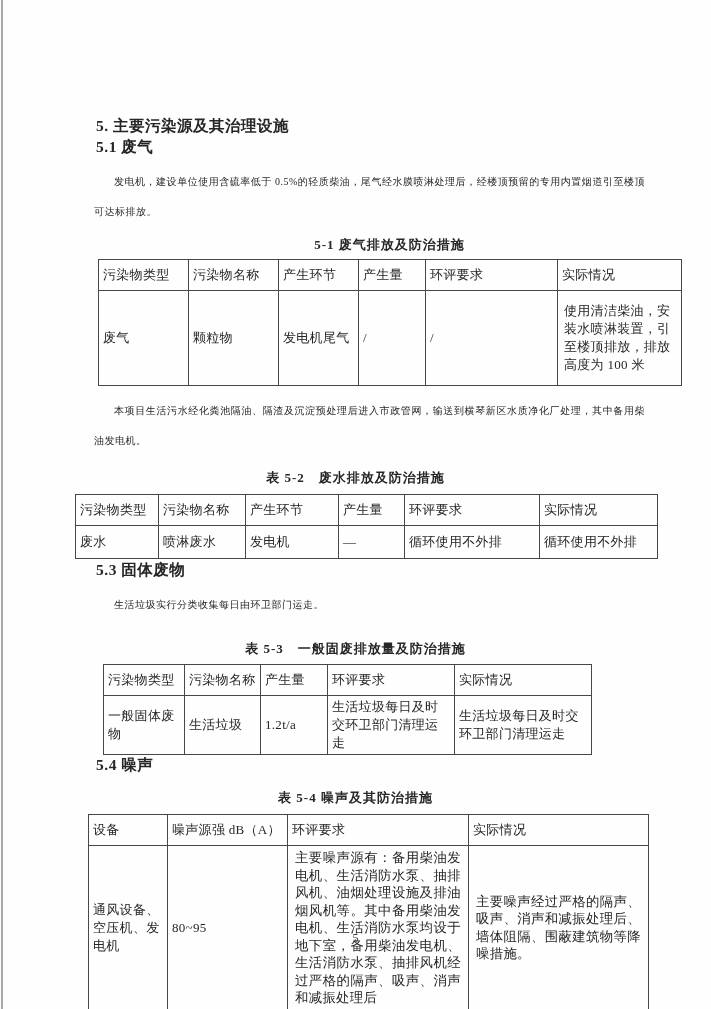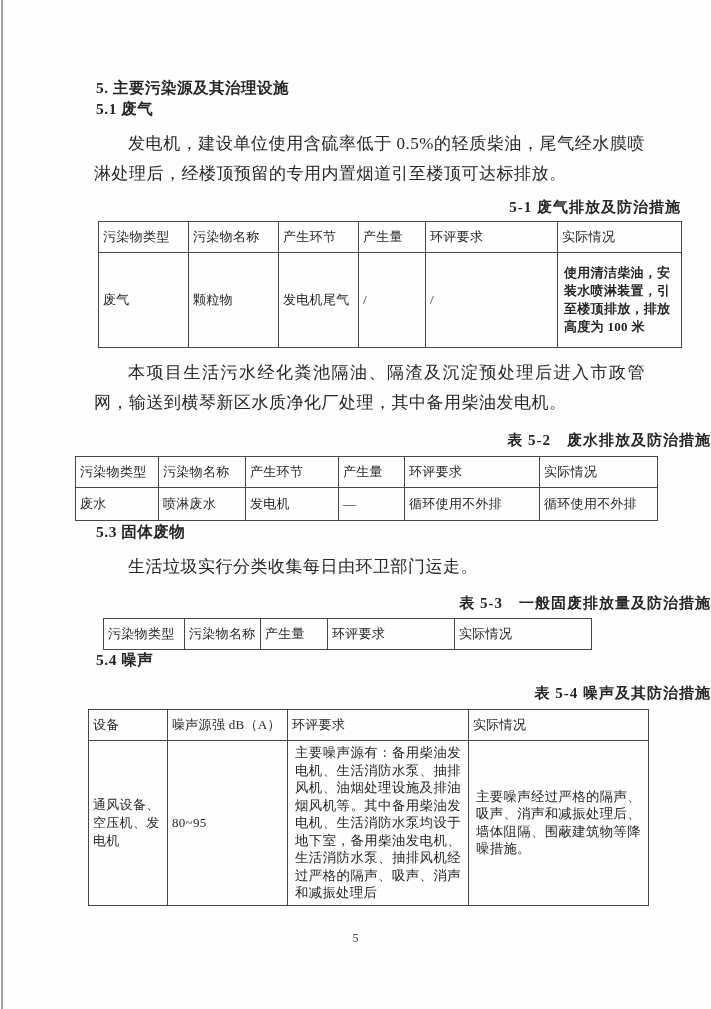--- a/index.html
+++ b/index.html
@@ -7,56 +7,56 @@
     width:711px;height:1009px;
     background:#ffffff;
     font-family:"Liberation Serif","DejaVu Serif",serif;
     color:#262626;
     position:relative;
     overflow:hidden;
   }
   .page{position:relative;width:711px;height:1009px;background:#fefefe;}
   .scan-line{position:absolute;left:1px;top:0;width:2px;height:1009px;background:#8a8a8a;opacity:.75;}
   .h{font-weight:bold;font-size:15.5px;margin:0 0 0 96px;line-height:20px;letter-spacing:.5px;}
-  .h-main{padding-top:78px;}
+  .h-main{padding-top:116px;}
   .h-sub{margin-top:1px;}
   .para{
     margin:10px 66px 0 94px;
-    font-size:17px;line-height:30px;
+    font-size:10px;line-height:30px;
     text-indent:2em;text-align:justify;
     letter-spacing:.5px;
   }
   .caption{
-    font-weight:bold;font-size:15px;text-align:right;line-height:20px;
+    font-weight:bold;font-size:13px;text-align:center;line-height:20px;
     letter-spacing:1px;
   }
   table.t{
     border-collapse:collapse;table-layout:fixed;
     font-size:13px;
   }
   table.t th,table.t td{
     border:1px solid #474747;
     text-align:left;vertical-align:middle;
     padding:2px 4px;font-weight:normal;
     line-height:18px;
     letter-spacing:.3px;
     overflow:hidden;
   }
   table.t th{height:26px;}
   
   .t51{margin:4px 0 0 98px;width:583px;}
   .cap51{margin-top:8px;margin-left:98px;width:583px;}
   .t51 td{height:90px;}
-  .t51 .long{font-size:13px;line-height:18px;padding:2px 6px;font-weight:bold;}
+  .t51 .long{font-size:13px;line-height:18px;padding:2px 6px;}
   
   .cap52{margin-top:12px;width:711px;}
   .t52{margin:6px 0 0 75px;width:582px;}
   .t52 td{height:28px;}
   
-  .cap53{margin-top:11px;width:711px;}
+  .cap53{margin-top:19px;width:711px;}
   .t53{margin:5px 0 0 103px;width:488px;}
   .t53 td{height:42px;}
   
   .h54{margin-top:0;}
   .cap54{margin-top:13px;width:711px;}
   .t54{margin:6px 0 0 88px;width:560px;}
   .t54 td{height:155px;}
   .t54 td.just{
     text-align:justify;vertical-align:middle;
     font-size:13.4px;line-height:17.5px;padding:3px 7px;
@@ -151,20 +151,27 @@
         <col style="width:137px">
       </colgroup>
     <tbody>
         <tr>
       <th>污染物类型</th>
       <th>污染物名称</th>
       <th>产生量</th>
       <th>环评要求</th>
       <th>实际情况</th>
     </tr>
+    <tr>
+      <td>一般固体废物</td>
+      <td>生活垃圾</td>
+      <td>1.2t/a</td>
+      <td>生活垃圾每日及时交环卫部门清理运走</td>
+      <td>生活垃圾每日及时交环卫部门清理运走</td>
+    </tr>
   </tbody>
     </table>
 
   <div class="h h-sub h54">5.4 噪声</div>
 
   <div class="caption cap54">表 5-4 噪声及其防治措施</div>
   <table class="t t54">
     <colgroup>
         <col style="width:79px">
         <col style="width:120px">

